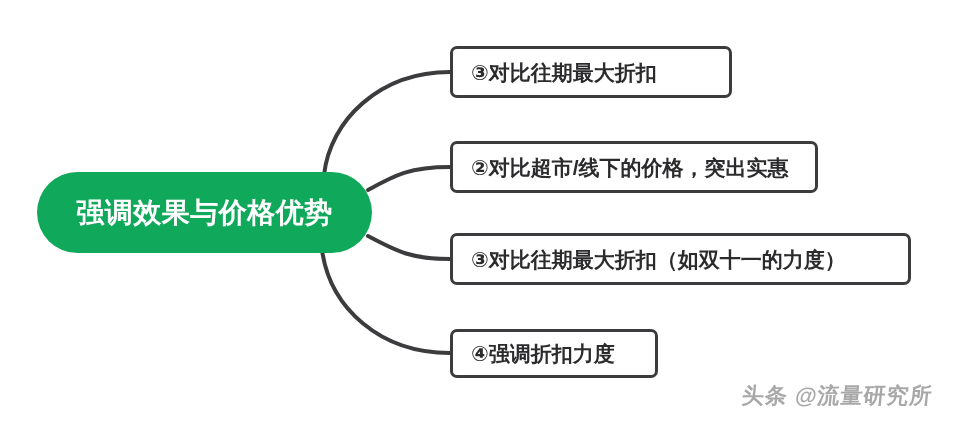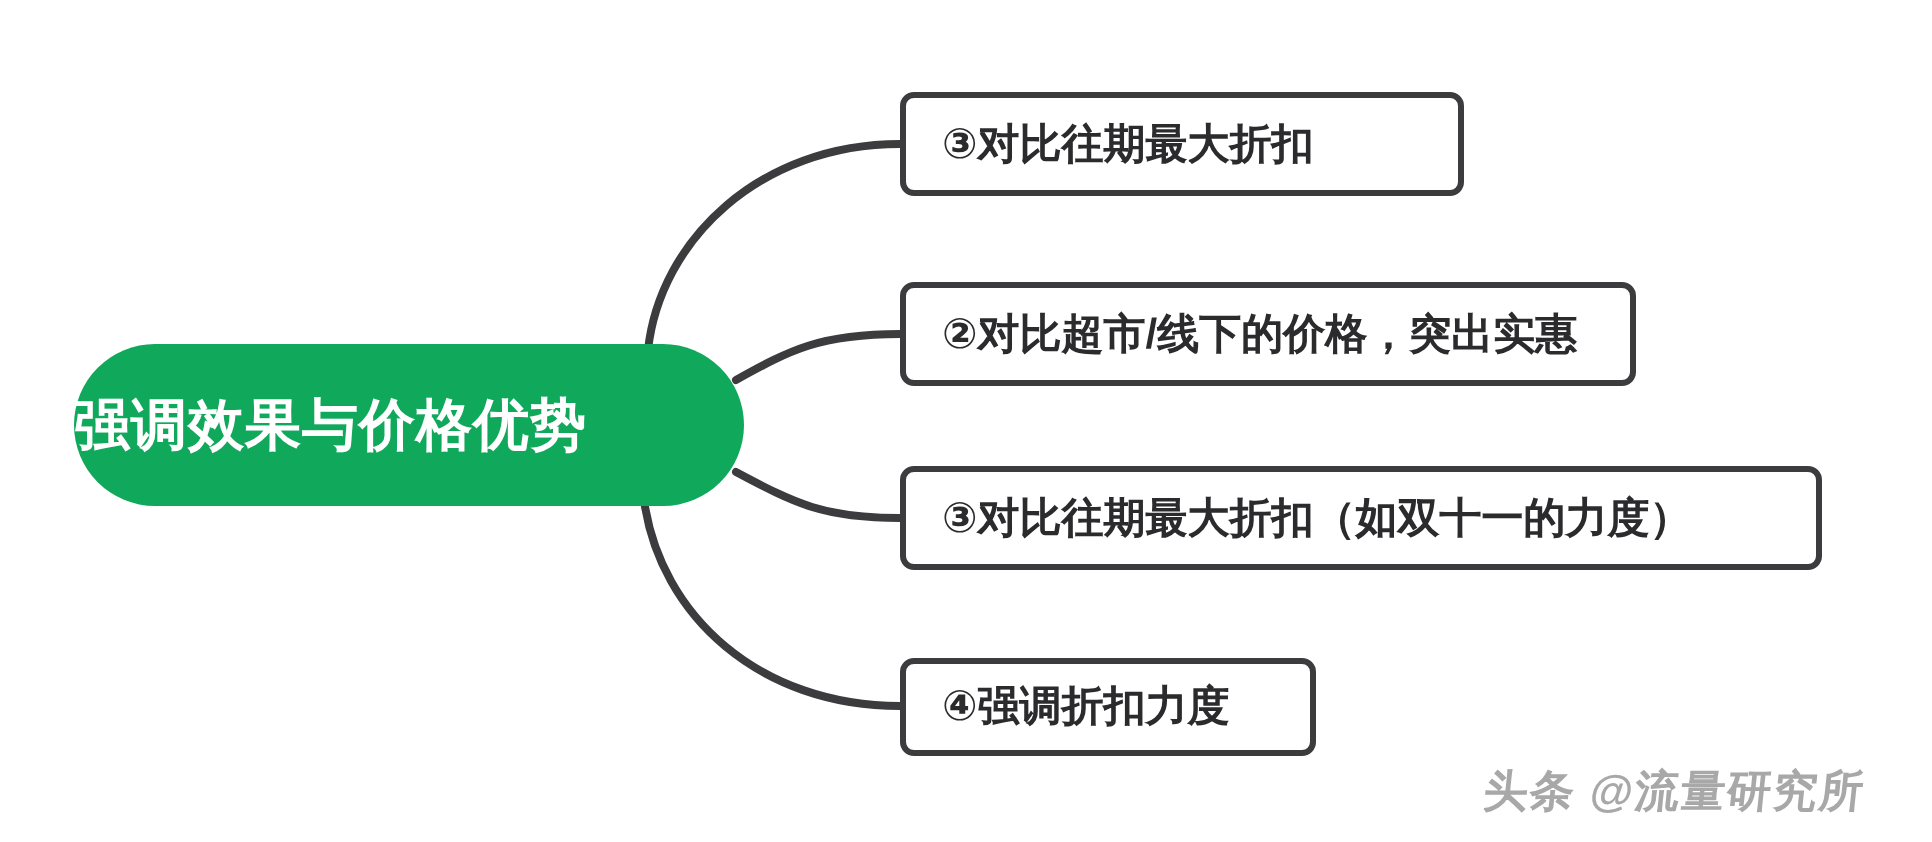--- a/index.html
+++ b/index.html
@@ -28,20 +28,21 @@
   .root-node {
     position: absolute;
     left: 37px;
     top: 172px;
     width: 335px;
     height: 81px;
     border-radius: 41px;
     background: #10a85a;
     display: flex;
     align-items: center;
+    justify-content: center;
     box-sizing: border-box;
     z-index: 3;
   }
   .root-label {
     color: #ffffff;
     font-size: 28px;
     font-weight: bold;
     letter-spacing: 0.5px;
     line-height: 1;
     white-space: nowrap;

